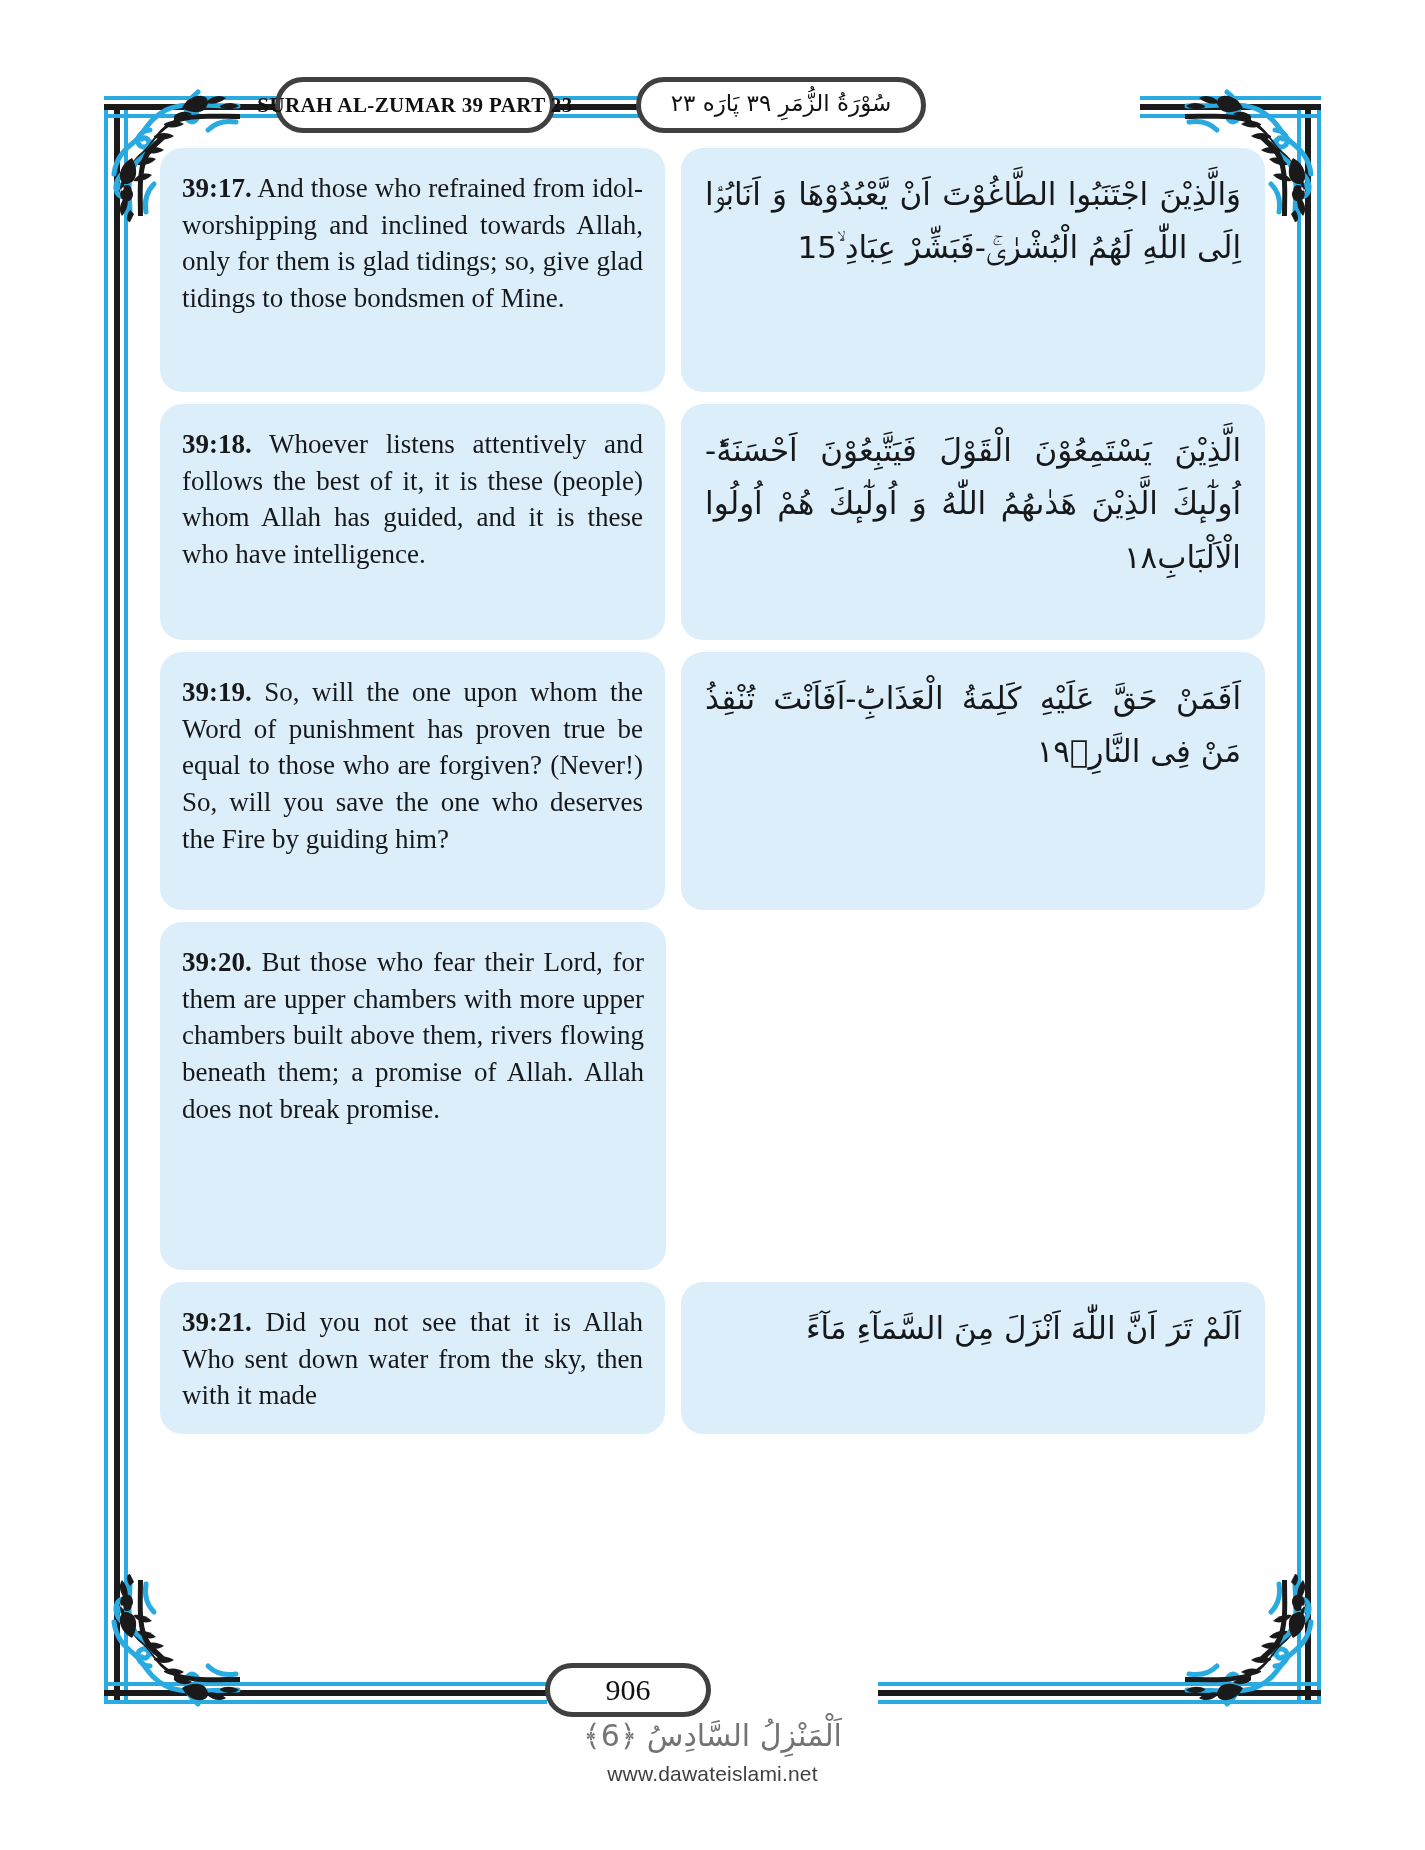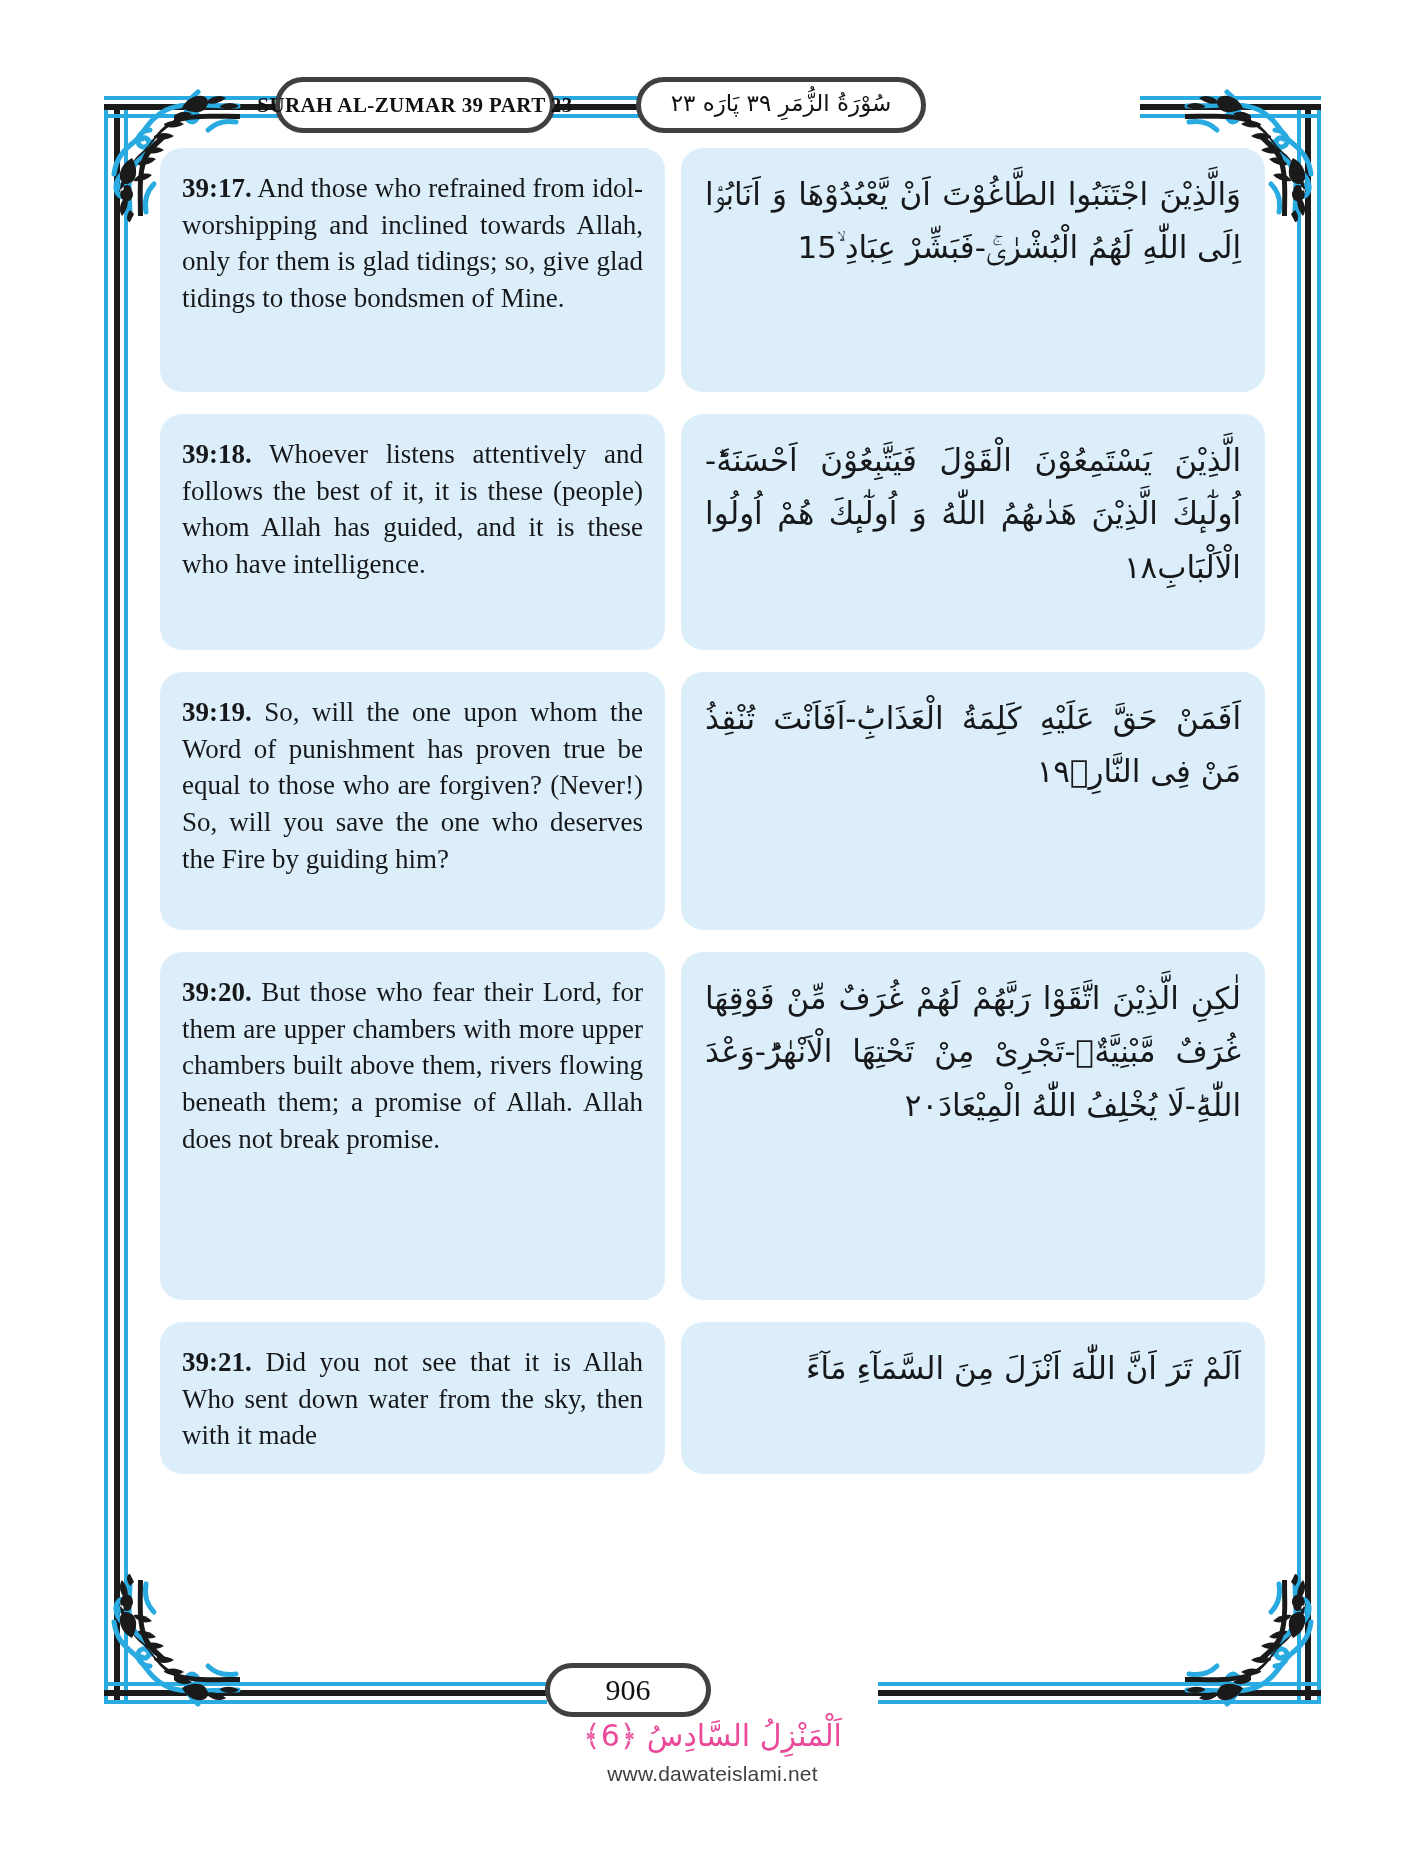--- a/index.html
+++ b/index.html
@@ -123,21 +123,21 @@
   
   #verse-grid {
     position: absolute;
     left: 160px;
     top: 148px;
     width: 1105px;
   }
   .verse-row {
     display: flex;
     gap: 16px;
-    margin-bottom: 22px;
+    margin-bottom: 12px;
   }
   .panel {
     background: #ddeefb;
     border-radius: 22px;
     box-sizing: border-box;
   }
   .panel-en {
     width: 506px;
     padding: 22px 22px 20px 22px;
     font-family: "Liberation Serif", serif;
@@ -178,21 +178,21 @@
   #footer {
     position: absolute;
     left: 0;
     top: 1718px;
     width: 1425px;
     text-align: center;
   }
   #footer-arabic {
     font-family: "DejaVu Sans", sans-serif;
     font-size: 30px;
-    color: #ec4899;
+    color: #737373;
     direction: rtl;
     line-height: 1.2;
   }
   #footer-url {
     margin-top: 8px;
     font-family: "Liberation Sans", sans-serif;
     font-size: 21px;
     color: #404040;
     letter-spacing: 0.2px;
   }
@@ -388,23 +388,20 @@
       <div class="panel panel-ar">
         <span>اَفَمَنْ حَقَّ عَلَیْهِ كَلِمَةُ الْعَذَابِؕ-اَفَاَنْتَ تُنْقِذُ مَنْ فِی النَّارِۚ۱۹</span>
       </div>
     </div>
 
     <div class="verse-row" id="row-20">
       <div class="panel panel-en">
         <span class="vnum">39:20.</span>
         <span>But those who fear their Lord, for them are upper chambers with more upper chambers built above them, rivers flowing beneath them; a promise of Allah. Allah does not break promise.</span>
       </div>
-      <div class="panel panel-ar">
-        <span>لٰكِنِ الَّذِیْنَ اتَّقَوْا رَبَّهُمْ لَهُمْ غُرَفٌ مِّنْ فَوْقِهَا غُرَفٌ مَّبْنِیَّةٌۙ-تَجْرِیْ مِنْ تَحْتِهَا الْاَنْهٰرُؕ-وَعْدَ اللّٰهِؕ-لَا یُخْلِفُ اللّٰهُ الْمِیْعَادَ۲۰</span>
-      </div>
     </div>
 
     <div class="verse-row" id="row-21">
       <div class="panel panel-en">
         <span class="vnum">39:21.</span>
         <span>Did you not see that it is Allah Who sent down water from the sky, then with it made</span>
       </div>
       <div class="panel panel-ar">
         <span>اَلَمْ تَرَ اَنَّ اللّٰهَ اَنْزَلَ مِنَ السَّمَآءِ مَآءً</span>
       </div>

